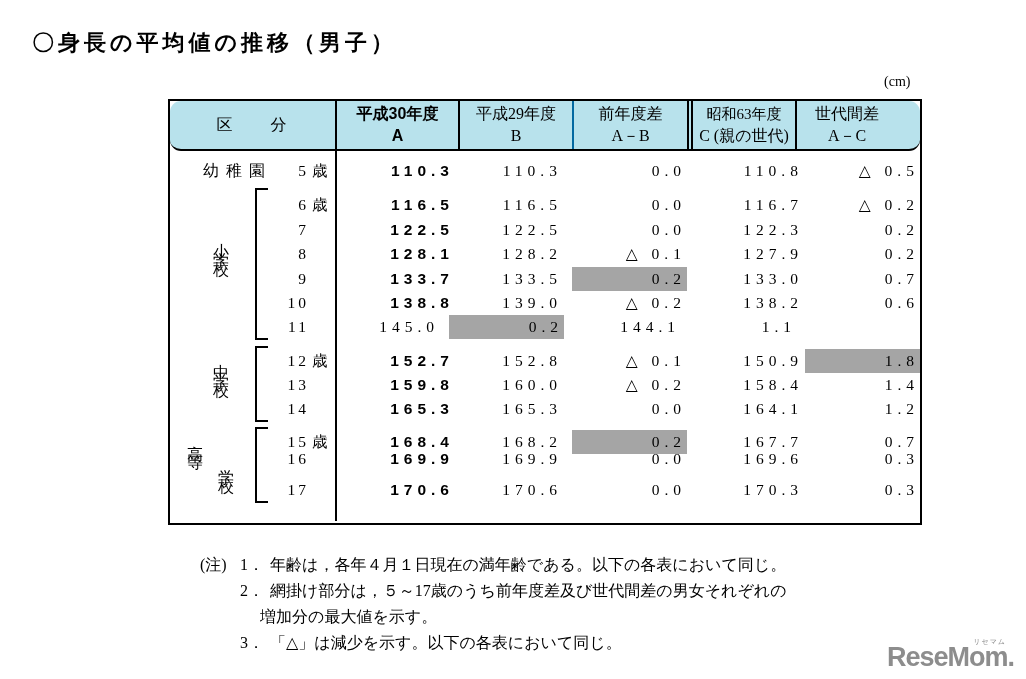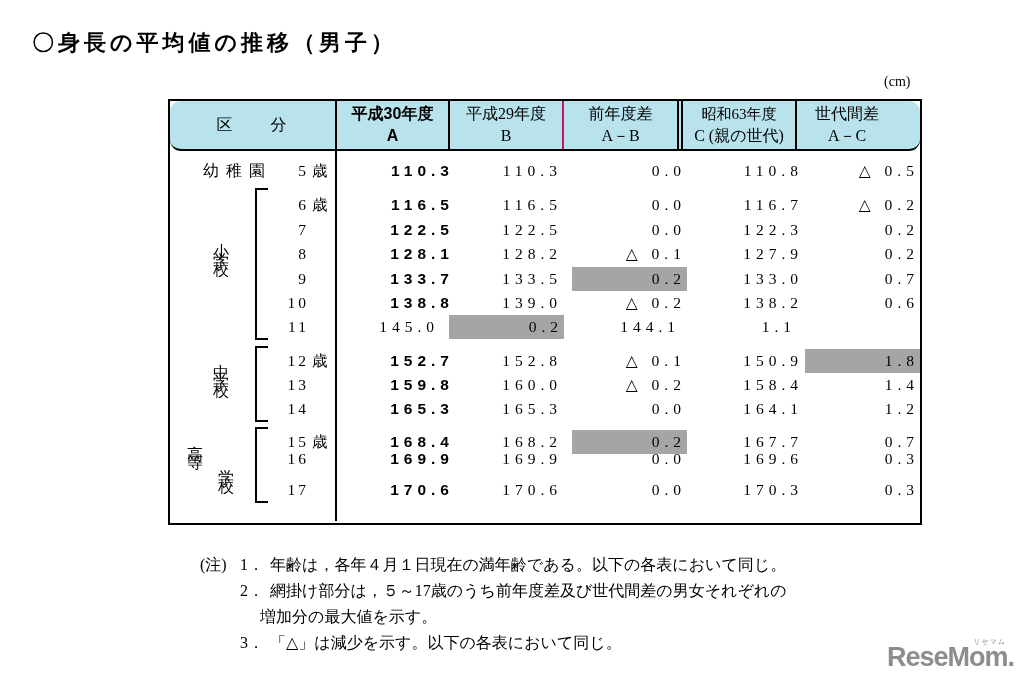--- a/index.html
+++ b/index.html
@@ -14,25 +14,25 @@
   .unit{position:absolute;left:884px;top:74px;font-size:14px;}
 
   
   .tbl{position:absolute;left:168px;top:99px;width:754px;height:426px;
        border:2px solid #000;box-sizing:border-box;background:#fff;}
   .thead{display:flex;height:50px;background:#b8e2ec;border-bottom:2px solid #000;box-sizing:border-box;border-radius:11px;}
   .th{box-sizing:border-box;height:100%;display:flex;flex-direction:column;justify-content:center;
       align-items:center;text-align:center;font-size:16px;line-height:22px;}
   .th .l2{font-size:16px;}
   .th-kubun{width:165px;letter-spacing:2px;}
-  .th-a{width:113px;border-left:2px solid #000;font-family:"Liberation Sans","DejaVu Sans",sans-serif;font-weight:bold;}
+  .th-a{width:123px;border-left:2px solid #000;font-family:"Liberation Sans","DejaVu Sans",sans-serif;font-weight:bold;}
   .th-a .l2{font-weight:bold;}
   .th-b{width:114px;border-left:2px solid #000;}
-  .th-ab{width:115px;border-left:2px solid #be185d;}
-  .th-c{width:118px;border-left:6px double #000;font-size:15px;}
+  .th-ab{width:115px;border-left:2px solid #0369a1;}
+  .th-c{width:108px;border-left:6px double #000;font-size:15px;}
   .th-ac{width:102px;border-left:2px solid #000;font-family:Liberation Serif, serif;}
 
   .tbody{position:relative;height:370px;}
   .vline{position:absolute;left:165px;top:0;width:2px;height:100%;background:#000;}
 
   .trow{position:absolute;left:0;width:100%;height:24px;display:flex;}
   .cell{box-sizing:border-box;height:24px;line-height:24px;font-size:15.5px;white-space:nowrap;}
   .c-age{width:165px;display:flex;justify-content:flex-end;align-items:center;padding-right:3px;}
   .age-num{text-align:right;letter-spacing:3px;}
   .age-sai{width:20px;margin-left:3px;text-align:left;}

